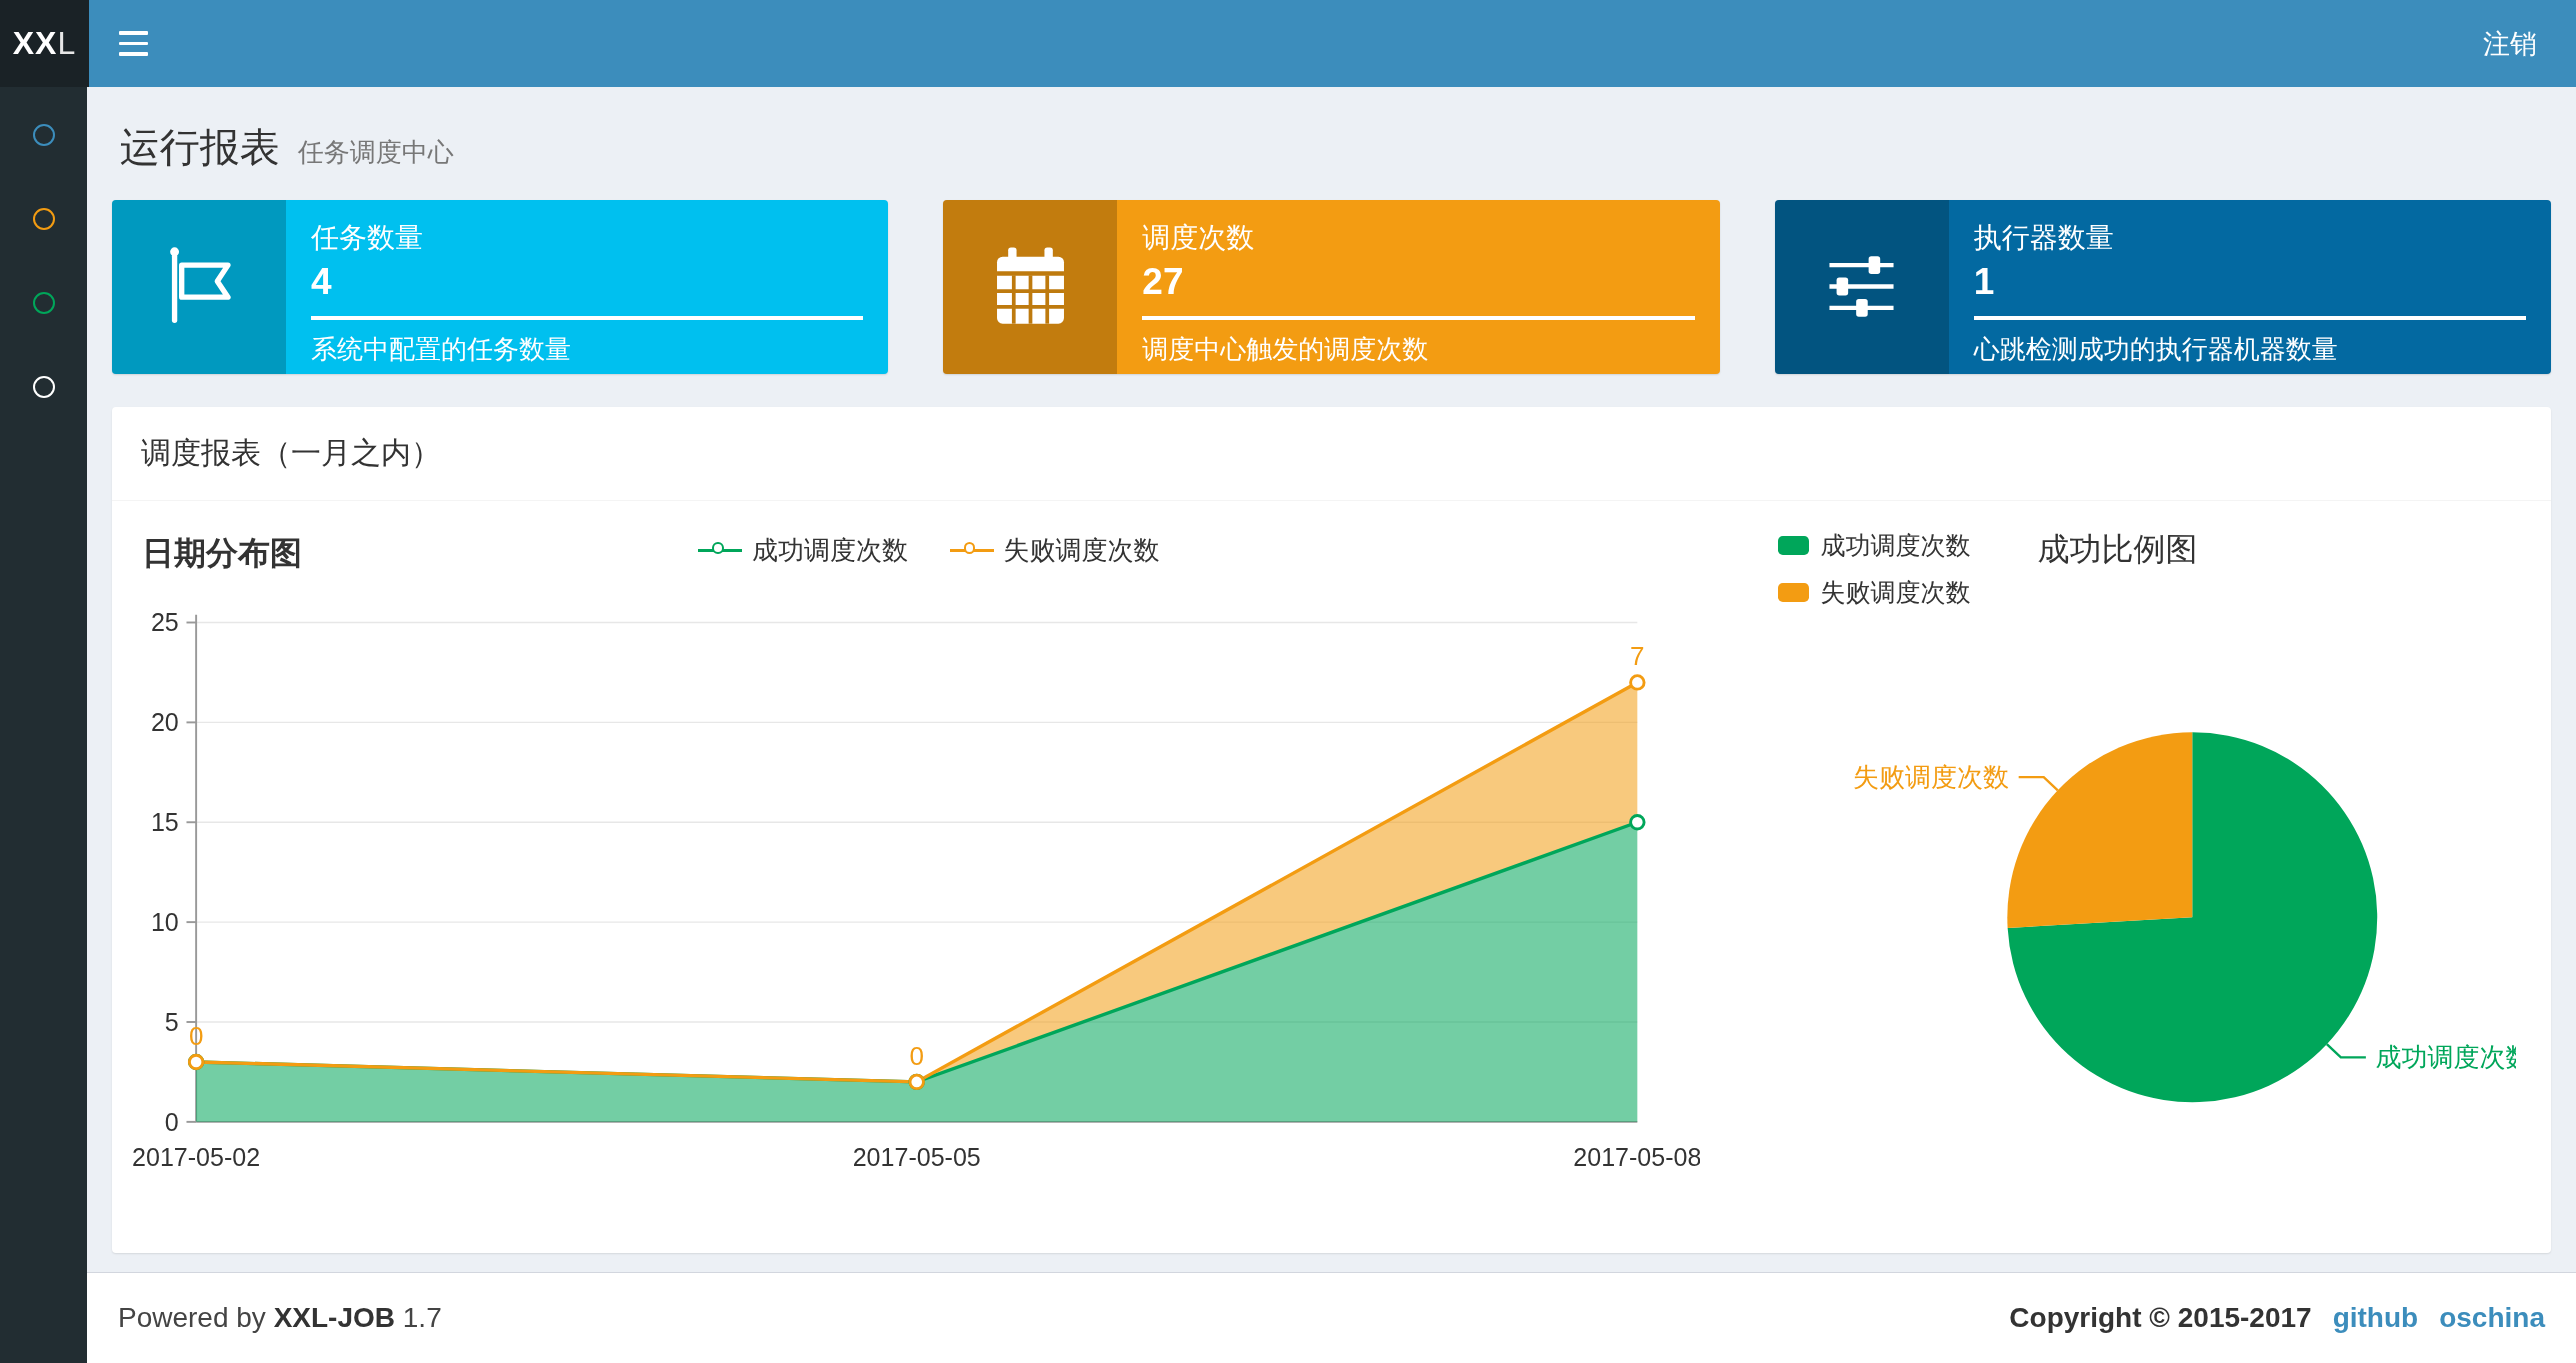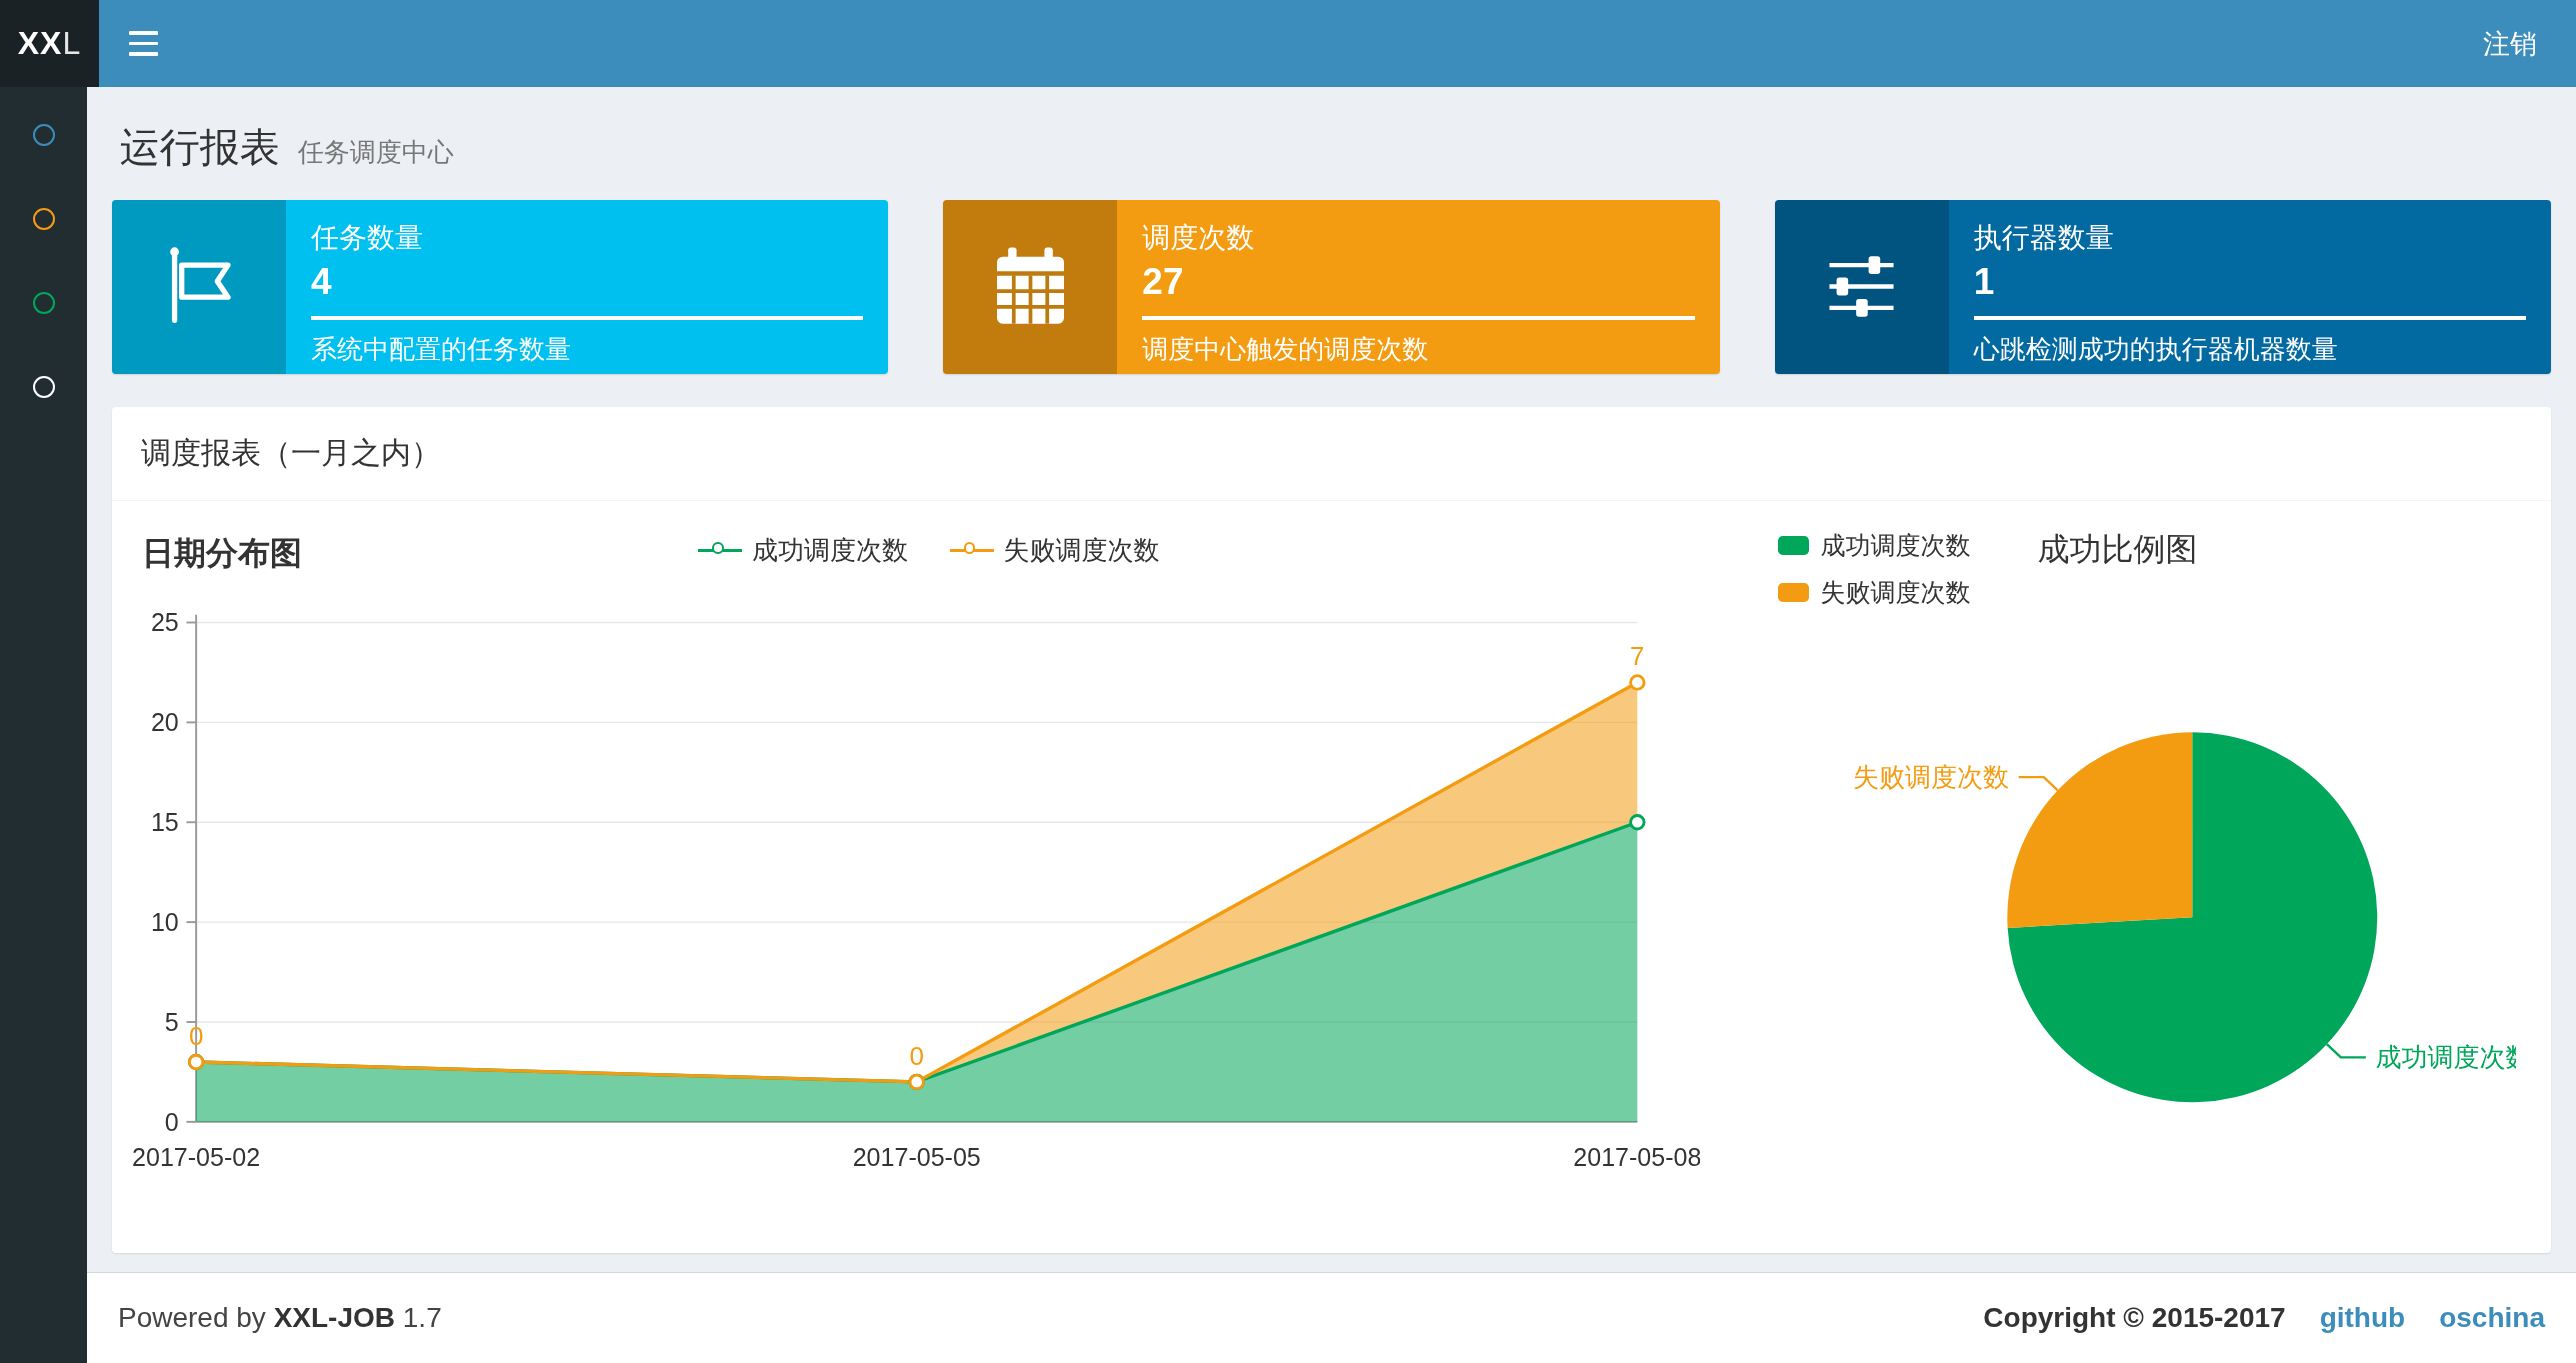--- a/index.html
+++ b/index.html
@@ -1,21 +1,21 @@
 <!DOCTYPE html>
 <html><head>
 <meta charset="utf-8">
 <style>
   *{box-sizing:border-box;margin:0;padding:0}
   html,body{width:2576px;height:1363px}
   body{font-family:"Liberation Sans","DejaVu Sans",sans-serif;background:#ecf0f5;position:relative;overflow:hidden;color:#333}
 
   
   .main-header{height:87px;display:flex}
-  .logo{width:99px;height:87px;background:#1a2226;color:#fff;display:flex;align-items:center;justify-content:center;font-size:32px;letter-spacing:1px}
+  .logo{width:89px;height:87px;background:#1a2226;color:#fff;display:flex;align-items:center;justify-content:center;font-size:32px;letter-spacing:1px}
   .logo b{font-weight:bold}
   .logo .thin{font-weight:normal;color:#e6e6e6}
   .navbar{flex:1;background:#3c8dbc;display:flex;align-items:center;justify-content:space-between;padding-right:35px}
   .hamburger{width:89px;height:87px;display:flex;flex-direction:column;align-items:center;justify-content:center;gap:6.7px;cursor:pointer}
   .hamburger .bar{width:29px;height:3.9px;background:#fff;border-radius:1px}
   .logout{color:#fff;font-size:27px;cursor:pointer;padding:9.6px 3.9px}
 
   
   .sidebar{position:absolute;top:87px;left:0;bottom:0;width:87px;background:#222d32;display:flex;flex-direction:column;align-items:center;padding-top:37px;gap:62px;z-index:2}
   .menu-dot{width:22px;height:22px;border-radius:50%;border:2.9px solid #fff;cursor:pointer;background:transparent}
@@ -55,21 +55,21 @@
   .pie-legend{display:flex;flex-direction:column;gap:13.5px}
   .pie-legend-item{display:flex;align-items:center;gap:11.6px;font-size:25px;color:#333;cursor:pointer}
   .swatch{width:31px;height:19px;border-radius:4.8px;background:#999;display:inline-block}
   .pie-title{font-size:32px;font-weight:normal;color:#333;margin-left:67px;margin-top:-1.9px}
 
   svg{font-family:inherit;display:block}
 
   
   .main-footer{position:absolute;left:87px;right:0;bottom:0;height:91px;background:#fff;border-top:1px solid #d2d6de;display:flex;align-items:center;justify-content:space-between;padding:0 31px;font-size:28px;color:#444}
   .footer-left b{color:#333}
-  .footer-right{display:flex;align-items:flex-start;gap:34px}
+  .footer-right{display:flex;align-items:flex-start;gap:21px}
   .footer-right .copy{font-weight:bold;color:#333}
   .footer-link{color:#3c8dbc;font-weight:bold;text-decoration:none;cursor:pointer}
 </style>
 </head>
 <body>
 
 <header class="main-header">
   <div class="logo">
     <b>XX</b>
       <span class="thin">L</span>

